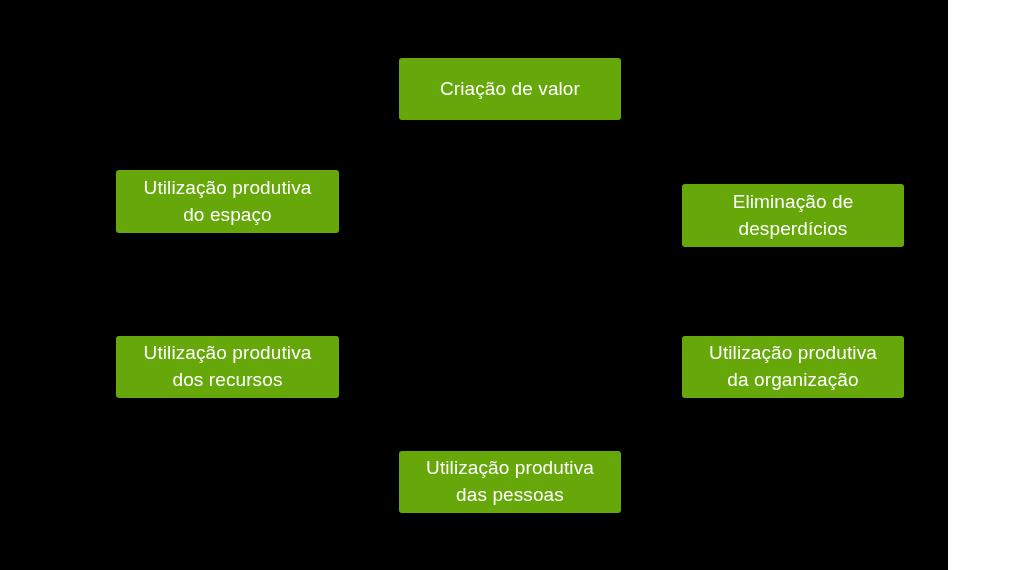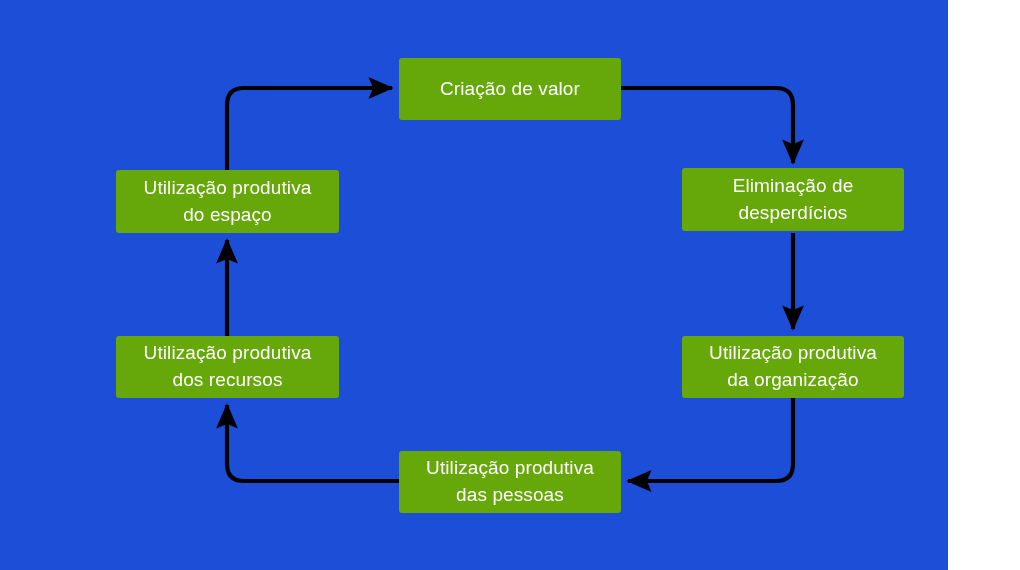--- a/index.html
+++ b/index.html
@@ -10,21 +10,21 @@
   body {
     width: 1020px;
     height: 570px;
     overflow: hidden;
     font-family: "Liberation Sans", sans-serif;
   }
   #diagram-canvas {
     position: relative;
     width: 948px;
     height: 570px;
-    background: #1d4ed8;
+    background: #000000;
   }
   #connector-layer {
     position: absolute;
     left: 0;
     top: 0;
     width: 1020px;
     height: 570px;
     pointer-events: none;
   }
   .node-box {
@@ -42,21 +42,21 @@
     box-sizing: border-box;
     padding: 4px 10px;
     font-weight: 400;
   }
   .node-label {
     display: block;
     white-space: pre-line;
   }
   
   #node-criacao-de-valor   { left: 399px; top: 58px;  width: 222px; height: 62px; }
-  #node-eliminacao         { left: 682px; top: 168px; width: 222px; height: 63px; }
+  #node-eliminacao         { left: 682px; top: 184px; width: 222px; height: 63px; }
   #node-organizacao        { left: 682px; top: 336px; width: 222px; height: 62px; }
   #node-pessoas            { left: 399px; top: 451px; width: 222px; height: 62px; }
   #node-recursos           { left: 116px; top: 336px; width: 223px; height: 62px; }
   #node-espaco             { left: 116px; top: 170px; width: 223px; height: 63px; }
 </style>
 </head>
 <body>
 
 <div id="diagram-canvas">
 

